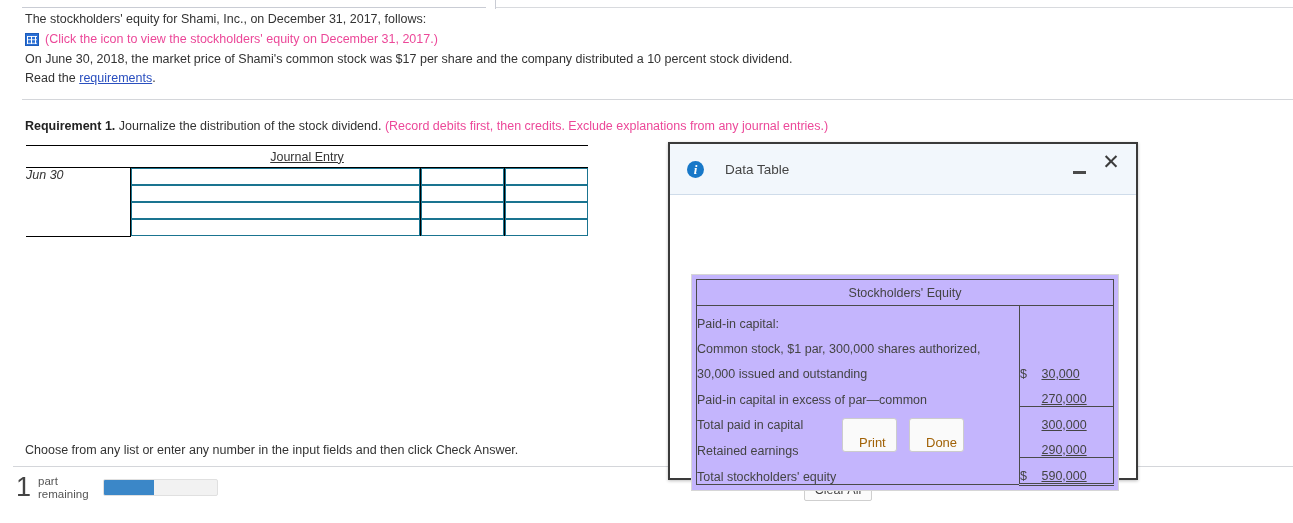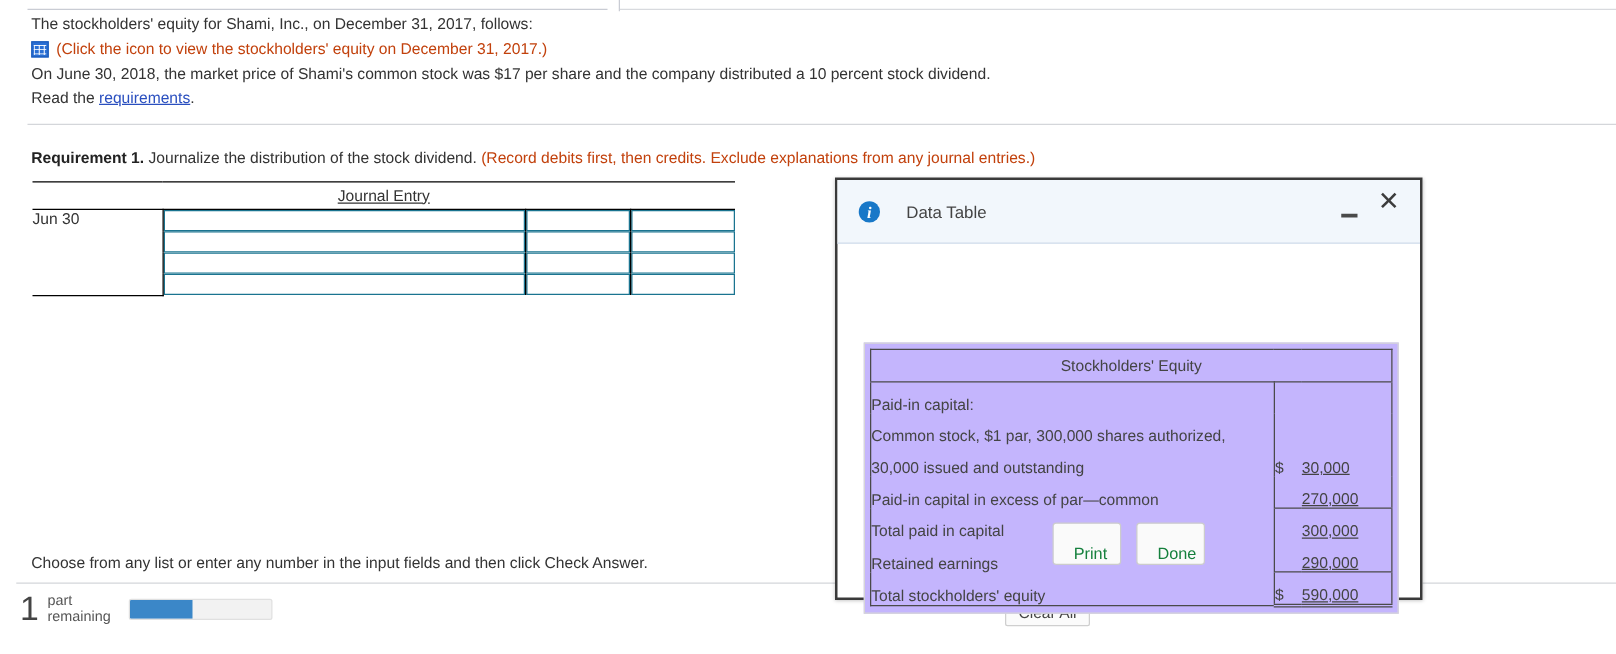--- a/index.html
+++ b/index.html
@@ -73,21 +73,21 @@
     flex: none;
   }
   .grid-icon::before {
     content: "";
     position: absolute;
     left: 1px; top: 2px; right: 1px; bottom: 1px;
     background:
       linear-gradient(to right, #fff 0, #fff 1px, transparent 1px) 0 0/4px 100% repeat-x,
       linear-gradient(to bottom, #fff 0, #fff 1px, transparent 1px) 0 0/100% 3.4px repeat-y;
   }
-  .green-text { color: #c2410c; }
+  .green-text { color: #ec4899; }
   .link-text {
     color: #2a4fbf;
     text-decoration: underline;
   }
   #stmt-divider {
     position: absolute;
     left: 22px; top: 99px;
     width: 1271px; height: 1px;
     background: #d4d6da;
   }
@@ -132,20 +132,21 @@
     border-bottom: 1.5px solid #000;
     font-weight: bold;
   }
   .je-head.c-date { text-align: left; padding-left: 6px; border-right: 1px solid #000; }
   .je-head.c-acct { border-right: 1px solid #000; }
   .je-head.c-debit { border-right: 1px solid #000; }
   .je-date-cell {
     vertical-align: top;
     padding: 4px 0 0 6px;
     border-right: 1px solid #000;
+    font-style: italic;
   }
   .je-bottom-date {
     border-bottom: 1.5px solid #000;
     border-right: 1px solid #000;
   }
   .je-input-cell {
     padding: 2px 3px;
     border-right: 1px solid #000;
   }
   .je-input {
@@ -348,21 +349,21 @@
     justify-content: center;
     gap: 12px;
   }
   .dlg-btn {
     width: 55px; height: 25px;
     background: #fafafa;
     border: 1px solid #cccccc;
     border-radius: 3px;
     font-family: "Liberation Sans", sans-serif;
     font-size: 13px;
-    color: #15803d;
+    color: #a16207;
     cursor: pointer;
     padding: 16px;
   }
 </style>
 </head>
 <body>
 
 <div id="toolbar-strip">
   <div class="tb-line"></div>
   <div class="tb-sep"></div>

